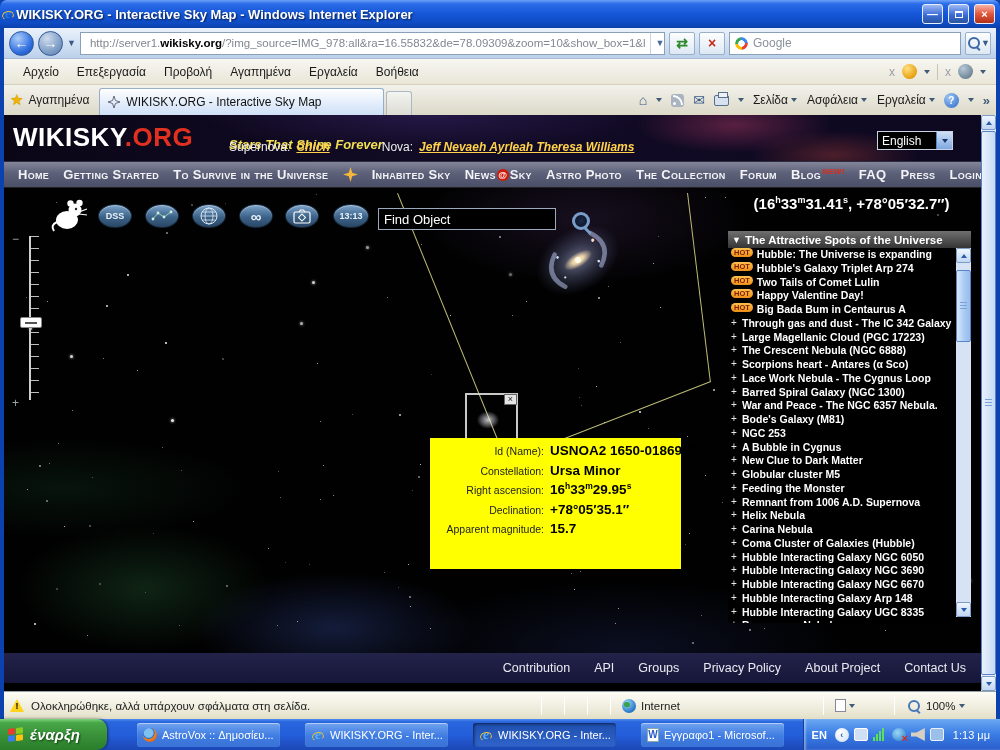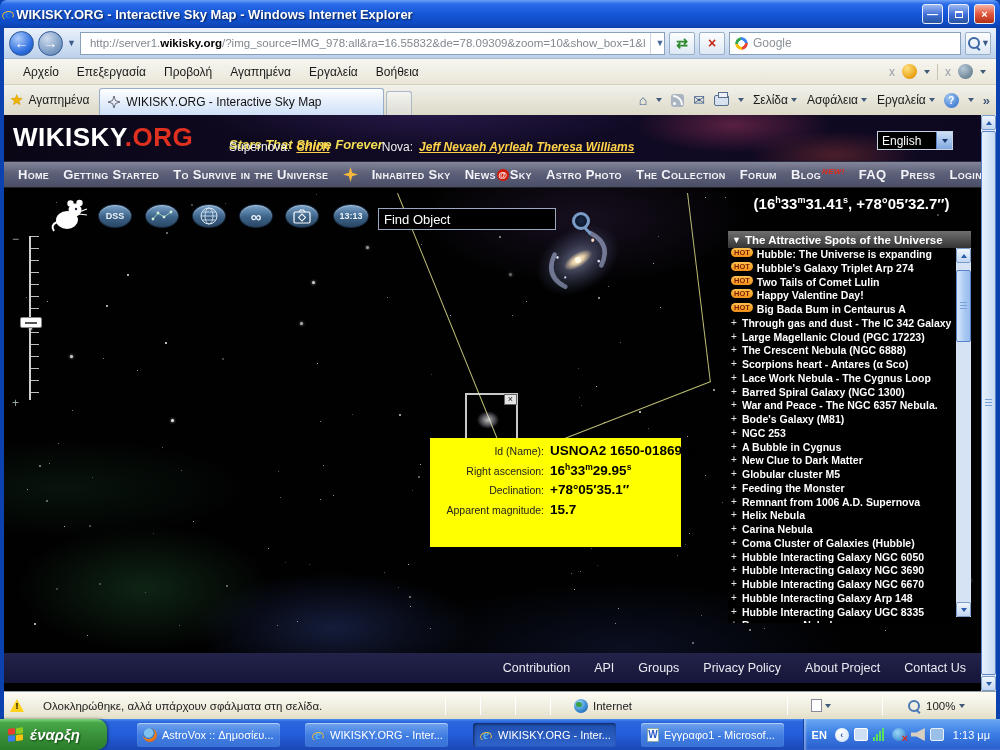--- a/index.html
+++ b/index.html
@@ -141,21 +141,21 @@
   .zs-handle::after{content:'';position:absolute;left:4px;right:4px;top:4px;height:2px;background:#555;}
 
   
   .selbox{position:absolute;left:461px;top:205px;width:53px;height:48px;border:2px solid rgba(222,222,222,.9);z-index:4;}
   .selbox-close{position:absolute;right:-1px;top:-1px;width:13px;height:11px;background:#e4e4e4;border:1px solid #666;
     color:#222;font-size:9px;line-height:9px;text-align:center;}
   .selbox-galaxy{position:absolute;left:7px;top:14px;width:28px;height:22px;border-radius:50%;
     background:radial-gradient(closest-side,rgba(255,255,255,.75),rgba(205,205,225,.3) 55%,transparent 80%);}
 
   
-  .infobox{position:absolute;left:426px;top:250px;width:251px;height:109px;background:#ffff00;z-index:7;padding-top:5px;}
+  .infobox{position:absolute;left:426px;top:250px;width:251px;height:131px;background:#ffff00;z-index:7;padding-top:5px;}
   .ib-row{display:flex;align-items:baseline;height:19.5px;}
   .ib-label{width:120px;text-align:right;font-size:10.5px;color:#222;padding-right:6px;flex:0 0 auto;}
   .ib-value{font-size:13.5px;font-weight:bold;color:#000;white-space:nowrap;}
   .ib-value sup{font-size:8.5px;}
 
   
   .spots{position:absolute;left:724px;top:43px;width:243px;height:392px;z-index:6;background:#000;}
   .spots-header{height:17px;background:linear-gradient(180deg,#707070,#343434);display:flex;align-items:center;gap:4px;
     padding:0 4px;color:#fff;font-weight:bold;font-size:11.5px;white-space:nowrap;}
   .spots-header .tri{font-size:9px;color:#fff;}
@@ -183,21 +183,21 @@
 
   
   .pagefooter{position:absolute;left:0;top:538px;width:992px;height:30px;
     background:linear-gradient(180deg,#23234a,#16163a);display:flex;align-items:center;justify-content:flex-end;
     gap:24px;padding-right:30px;z-index:8;}
   .footer-link{color:#eaeaf2;font-size:12.5px;white-space:nowrap;}
 
   
   .statusbar{position:absolute;left:4px;right:4px;top:691px;height:28px;display:flex;align-items:center;
     background:linear-gradient(180deg,#fdfdf6,#ece9d8 70%,#e2dfc8);border-top:1px solid #98a0a8;font-size:11.5px;color:#222;
-    padding:0 4px;gap:12px;}
+    padding:0 4px;gap:0;}
   .warn{position:relative;width:15px;height:13px;margin:0 6px 0 2px;flex:0 0 auto;}
   .warn::before{content:'';position:absolute;left:0;top:0;width:0;height:0;border-left:7px solid transparent;border-right:7px solid transparent;border-bottom:13px solid #ffd31c;}
   .warn::after{content:'!';position:absolute;left:5.5px;top:2px;font-size:9px;font-weight:bold;color:#000;}
   .status-msg{flex:1;white-space:nowrap;overflow:hidden;}
   .pane-sep{width:1px;height:18px;background:#b8b4a0;border-right:1px solid #fff;margin:0 11px;flex:0 0 auto;}
   .status-zone{display:flex;align-items:center;gap:5px;width:190px;flex:0 0 auto;}
   .inet-globe{width:14px;height:14px;border-radius:50%;background:radial-gradient(circle at 35% 30%,#9ad8f8,#2878c8 70%,#1a5898);position:relative;overflow:hidden;}
   .inet-globe::after{content:'';position:absolute;left:2px;top:3px;width:6px;height:5px;background:#3aa04a;border-radius:40% 60% 50% 50%;}
   .status-mode{display:flex;align-items:center;gap:3px;width:48px;flex:0 0 auto;}
   .mode-page{width:11px;height:13px;background:#fff;border:1px solid #889;}
@@ -624,20 +624,24 @@
         <div class="selbox-galaxy"></div>
         <div class="selbox-close">×</div>
       </div>
 
       <div class="infobox" id="infobox">
           <div class="ib-row">
             <span class="ib-label">Id (Name):</span>
             <span class="ib-value">USNOA2 1650-01869661</span>
           </div>
           <div class="ib-row">
+            <span class="ib-label">Constellation:</span>
+            <span class="ib-value">Ursa Minor</span>
+          </div>
+          <div class="ib-row">
             <span class="ib-label">Right ascension:</span>
             <span class="ib-value">16<sup>h</sup>33<sup>m</sup>29.95<sup>s</sup></span>
           </div>
           <div class="ib-row">
             <span class="ib-label">Declination:</span>
             <span class="ib-value">+78°05′35.1″</span>
           </div>
           <div class="ib-row">
             <span class="ib-label">Apparent magnitude:</span>
             <span class="ib-value">15.7</span>

